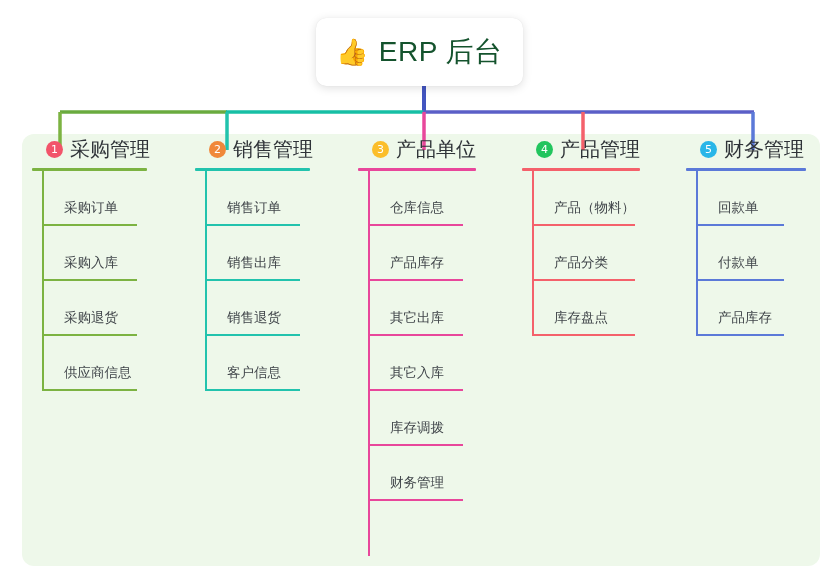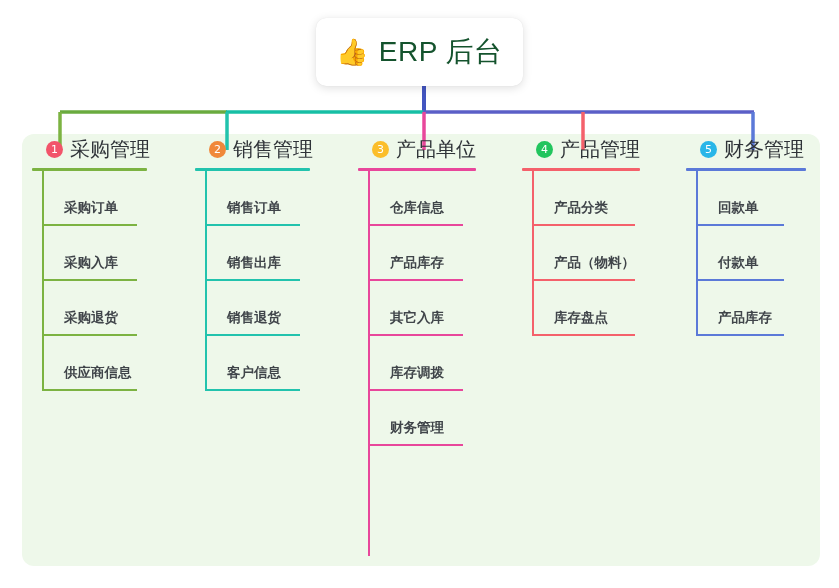--- a/index.html
+++ b/index.html
@@ -130,21 +130,20 @@
     padding-left: 22px;
     box-sizing: border-box;
   }
   .item-label {
     position: absolute;
     left: 22px;
     bottom: 9px;
     font-size: 13.5px;
     color: #40454a;
     white-space: nowrap;
-    font-weight: bold;
   }
   .item-rule {
     position: absolute;
     left: 0;
     bottom: 0;
     height: 2px;
   }
 </style>
 </head>
 <body>
@@ -233,20 +232,24 @@
           <div class="spine" style="background: rgb(232, 71, 155); height: 385px;"></div>
           <div class="item">
             <span class="item-label">仓库信息</span>
             <div class="item-rule" style="background: rgb(232, 71, 155); width: 95px;"></div>
           </div>
           <div class="item">
             <span class="item-label">产品库存</span>
             <div class="item-rule" style="background: rgb(232, 71, 155); width: 95px;"></div>
           </div>
           <div class="item">
+            <span class="item-label">其它出库</span>
+            <div class="item-rule" style="background: rgb(232, 71, 155); width: 95px;"></div>
+          </div>
+          <div class="item">
             <span class="item-label">其它入库</span>
             <div class="item-rule" style="background: rgb(232, 71, 155); width: 95px;"></div>
           </div>
           <div class="item">
             <span class="item-label">库存调拨</span>
             <div class="item-rule" style="background: rgb(232, 71, 155); width: 95px;"></div>
           </div>
           <div class="item">
             <span class="item-label">财务管理</span>
             <div class="item-rule" style="background: rgb(232, 71, 155); width: 95px;"></div>
@@ -255,28 +258,28 @@
       </div>
       <div class="column" style="left: 522px;">
         <div class="col-header">
           <span class="badge" style="background: rgb(34, 197, 94);">4</span>
           <span class="col-title">产品管理</span>
         </div>
         <div class="header-rule" style="background: rgb(244, 97, 107); width: 118px;"></div>
         <div class="col-body">
           <div class="spine" style="background: rgb(244, 97, 107); height: 165px;"></div>
           <div class="item">
+            <span class="item-label">产品（物料）</span>
+            <div class="item-rule" style="background: rgb(244, 97, 107); width: 103px;"></div>
+          </div>
+          <div class="item">
             <span class="item-label">产品分类</span>
             <div class="item-rule" style="background: rgb(244, 97, 107); width: 103px;"></div>
           </div>
           <div class="item">
-            <span class="item-label">产品（物料）</span>
-            <div class="item-rule" style="background: rgb(244, 97, 107); width: 103px;"></div>
-          </div>
-          <div class="item">
             <span class="item-label">库存盘点</span>
             <div class="item-rule" style="background: rgb(244, 97, 107); width: 103px;"></div>
           </div>
         </div>
       </div>
       <div class="column" style="left: 686px;">
         <div class="col-header">
           <span class="badge" style="background: rgb(41, 182, 232);">5</span>
           <span class="col-title">财务管理</span>
         </div>

